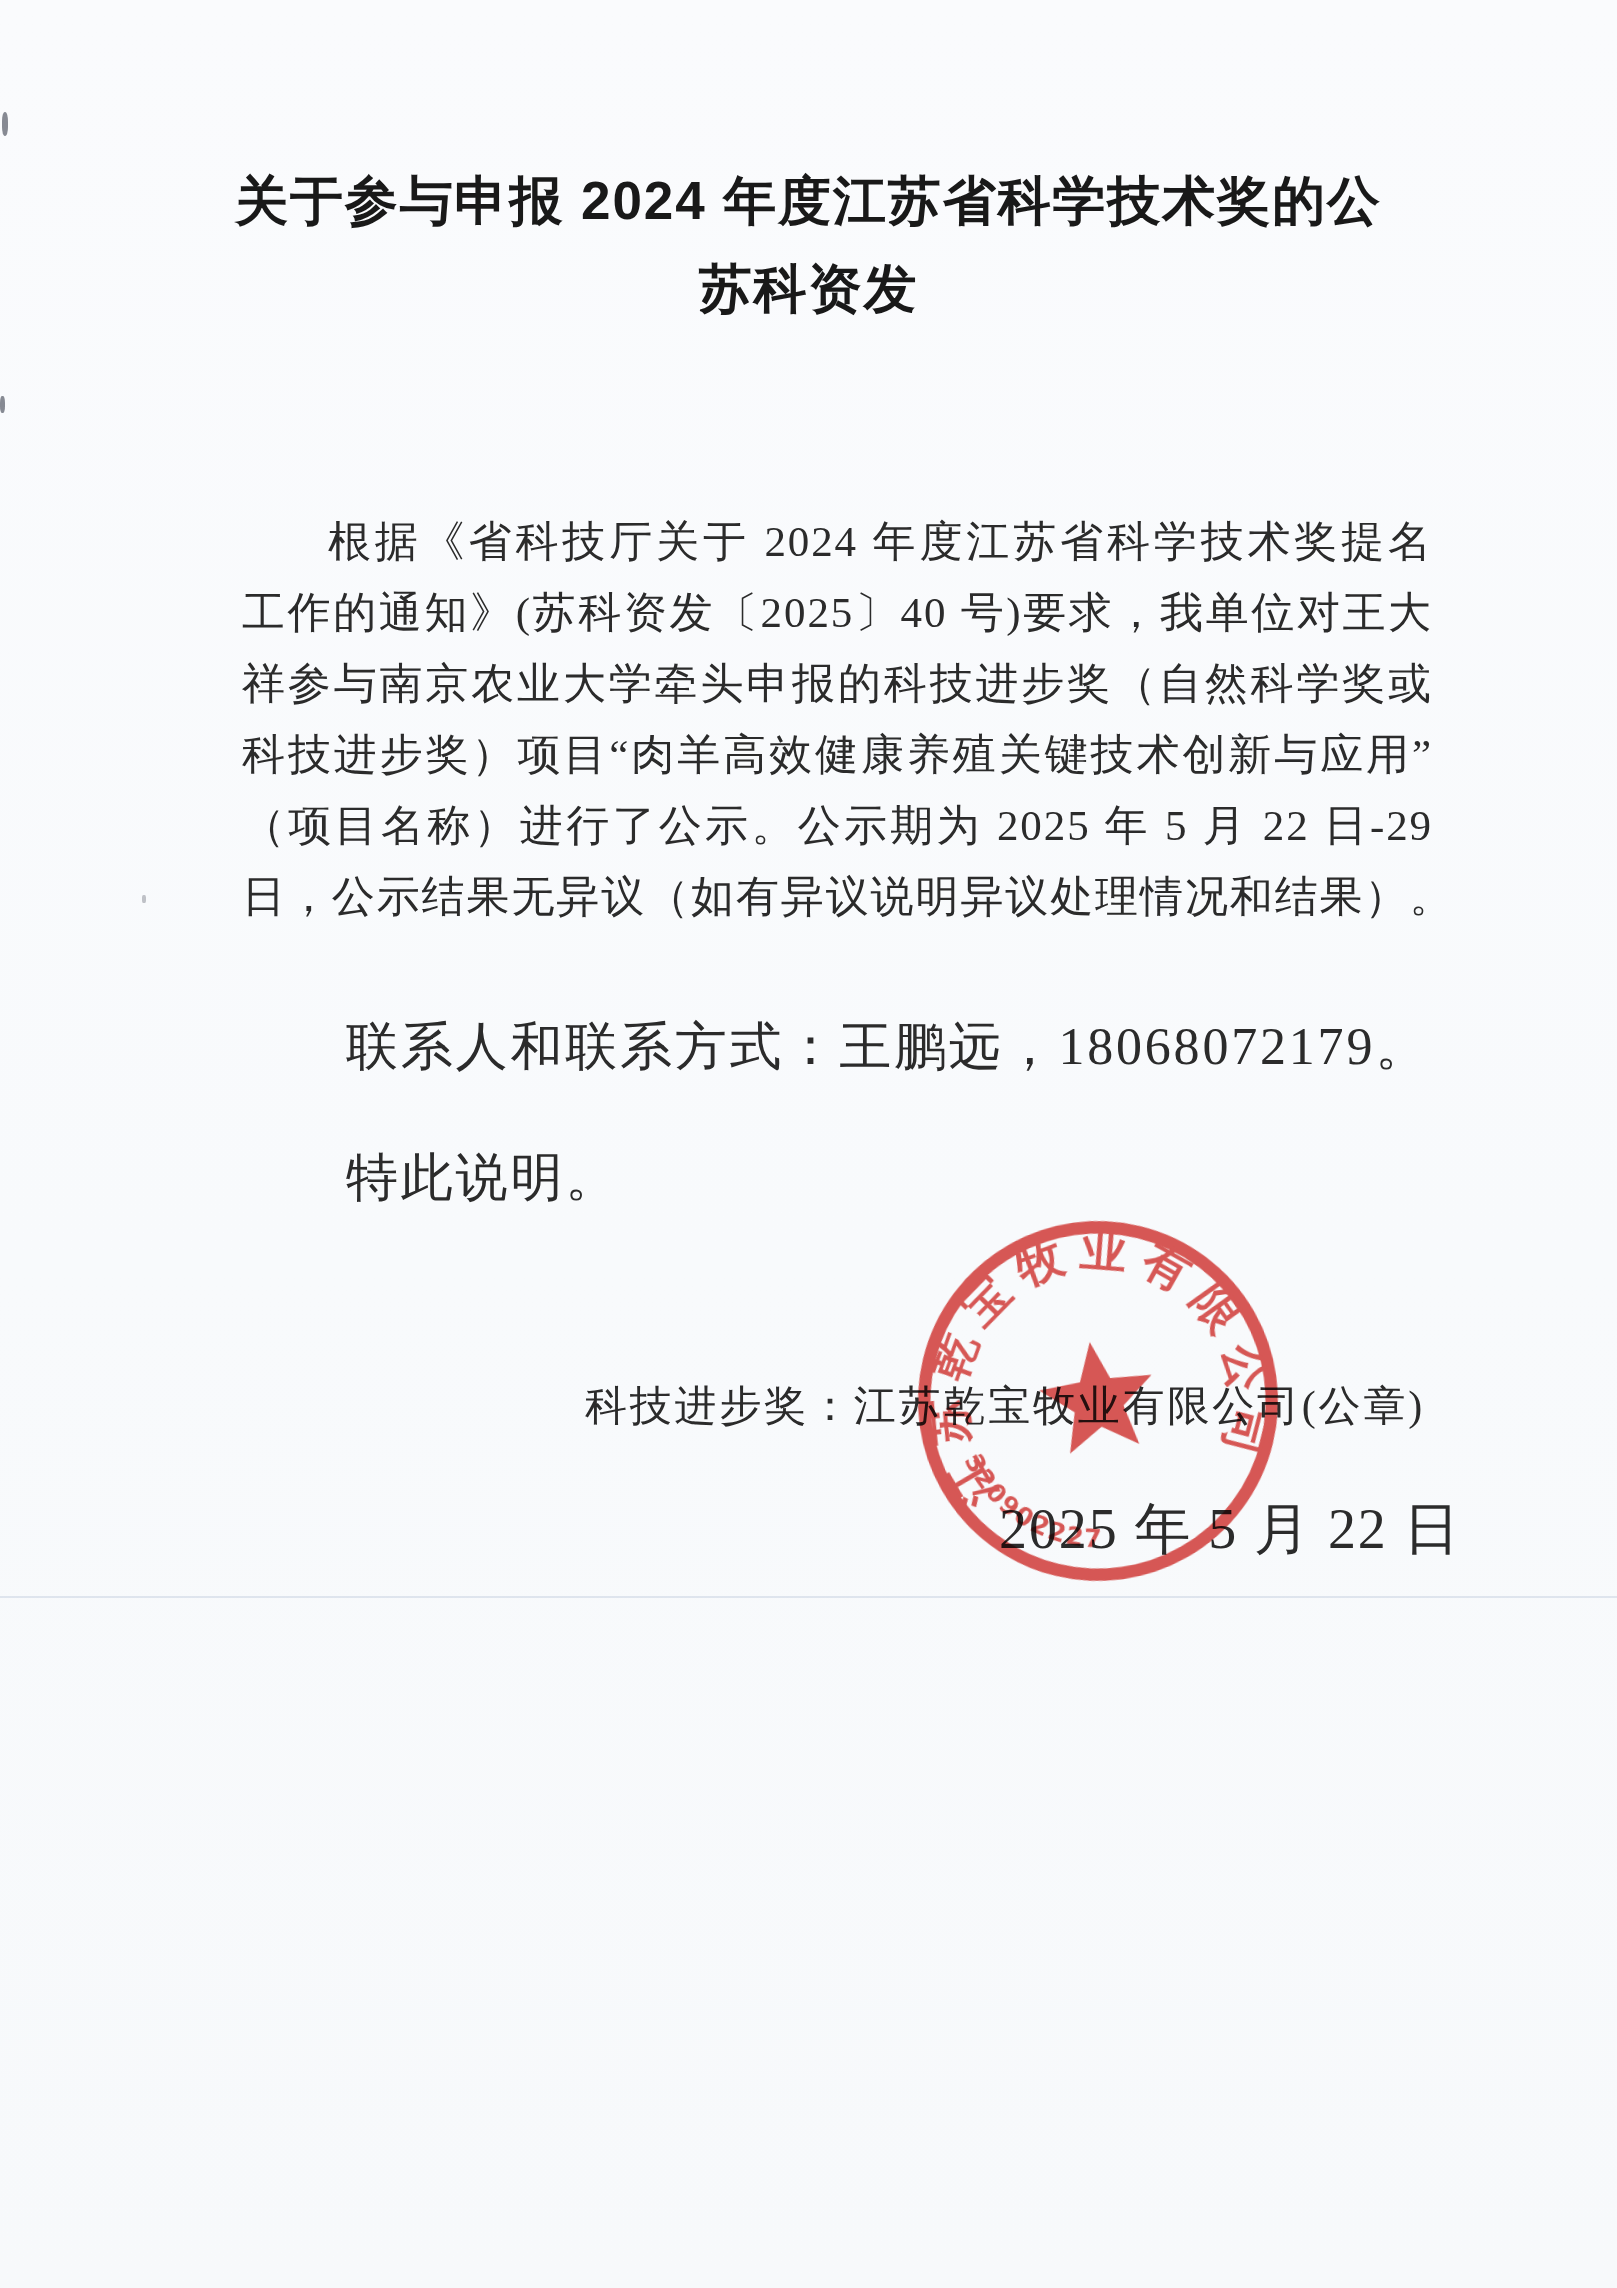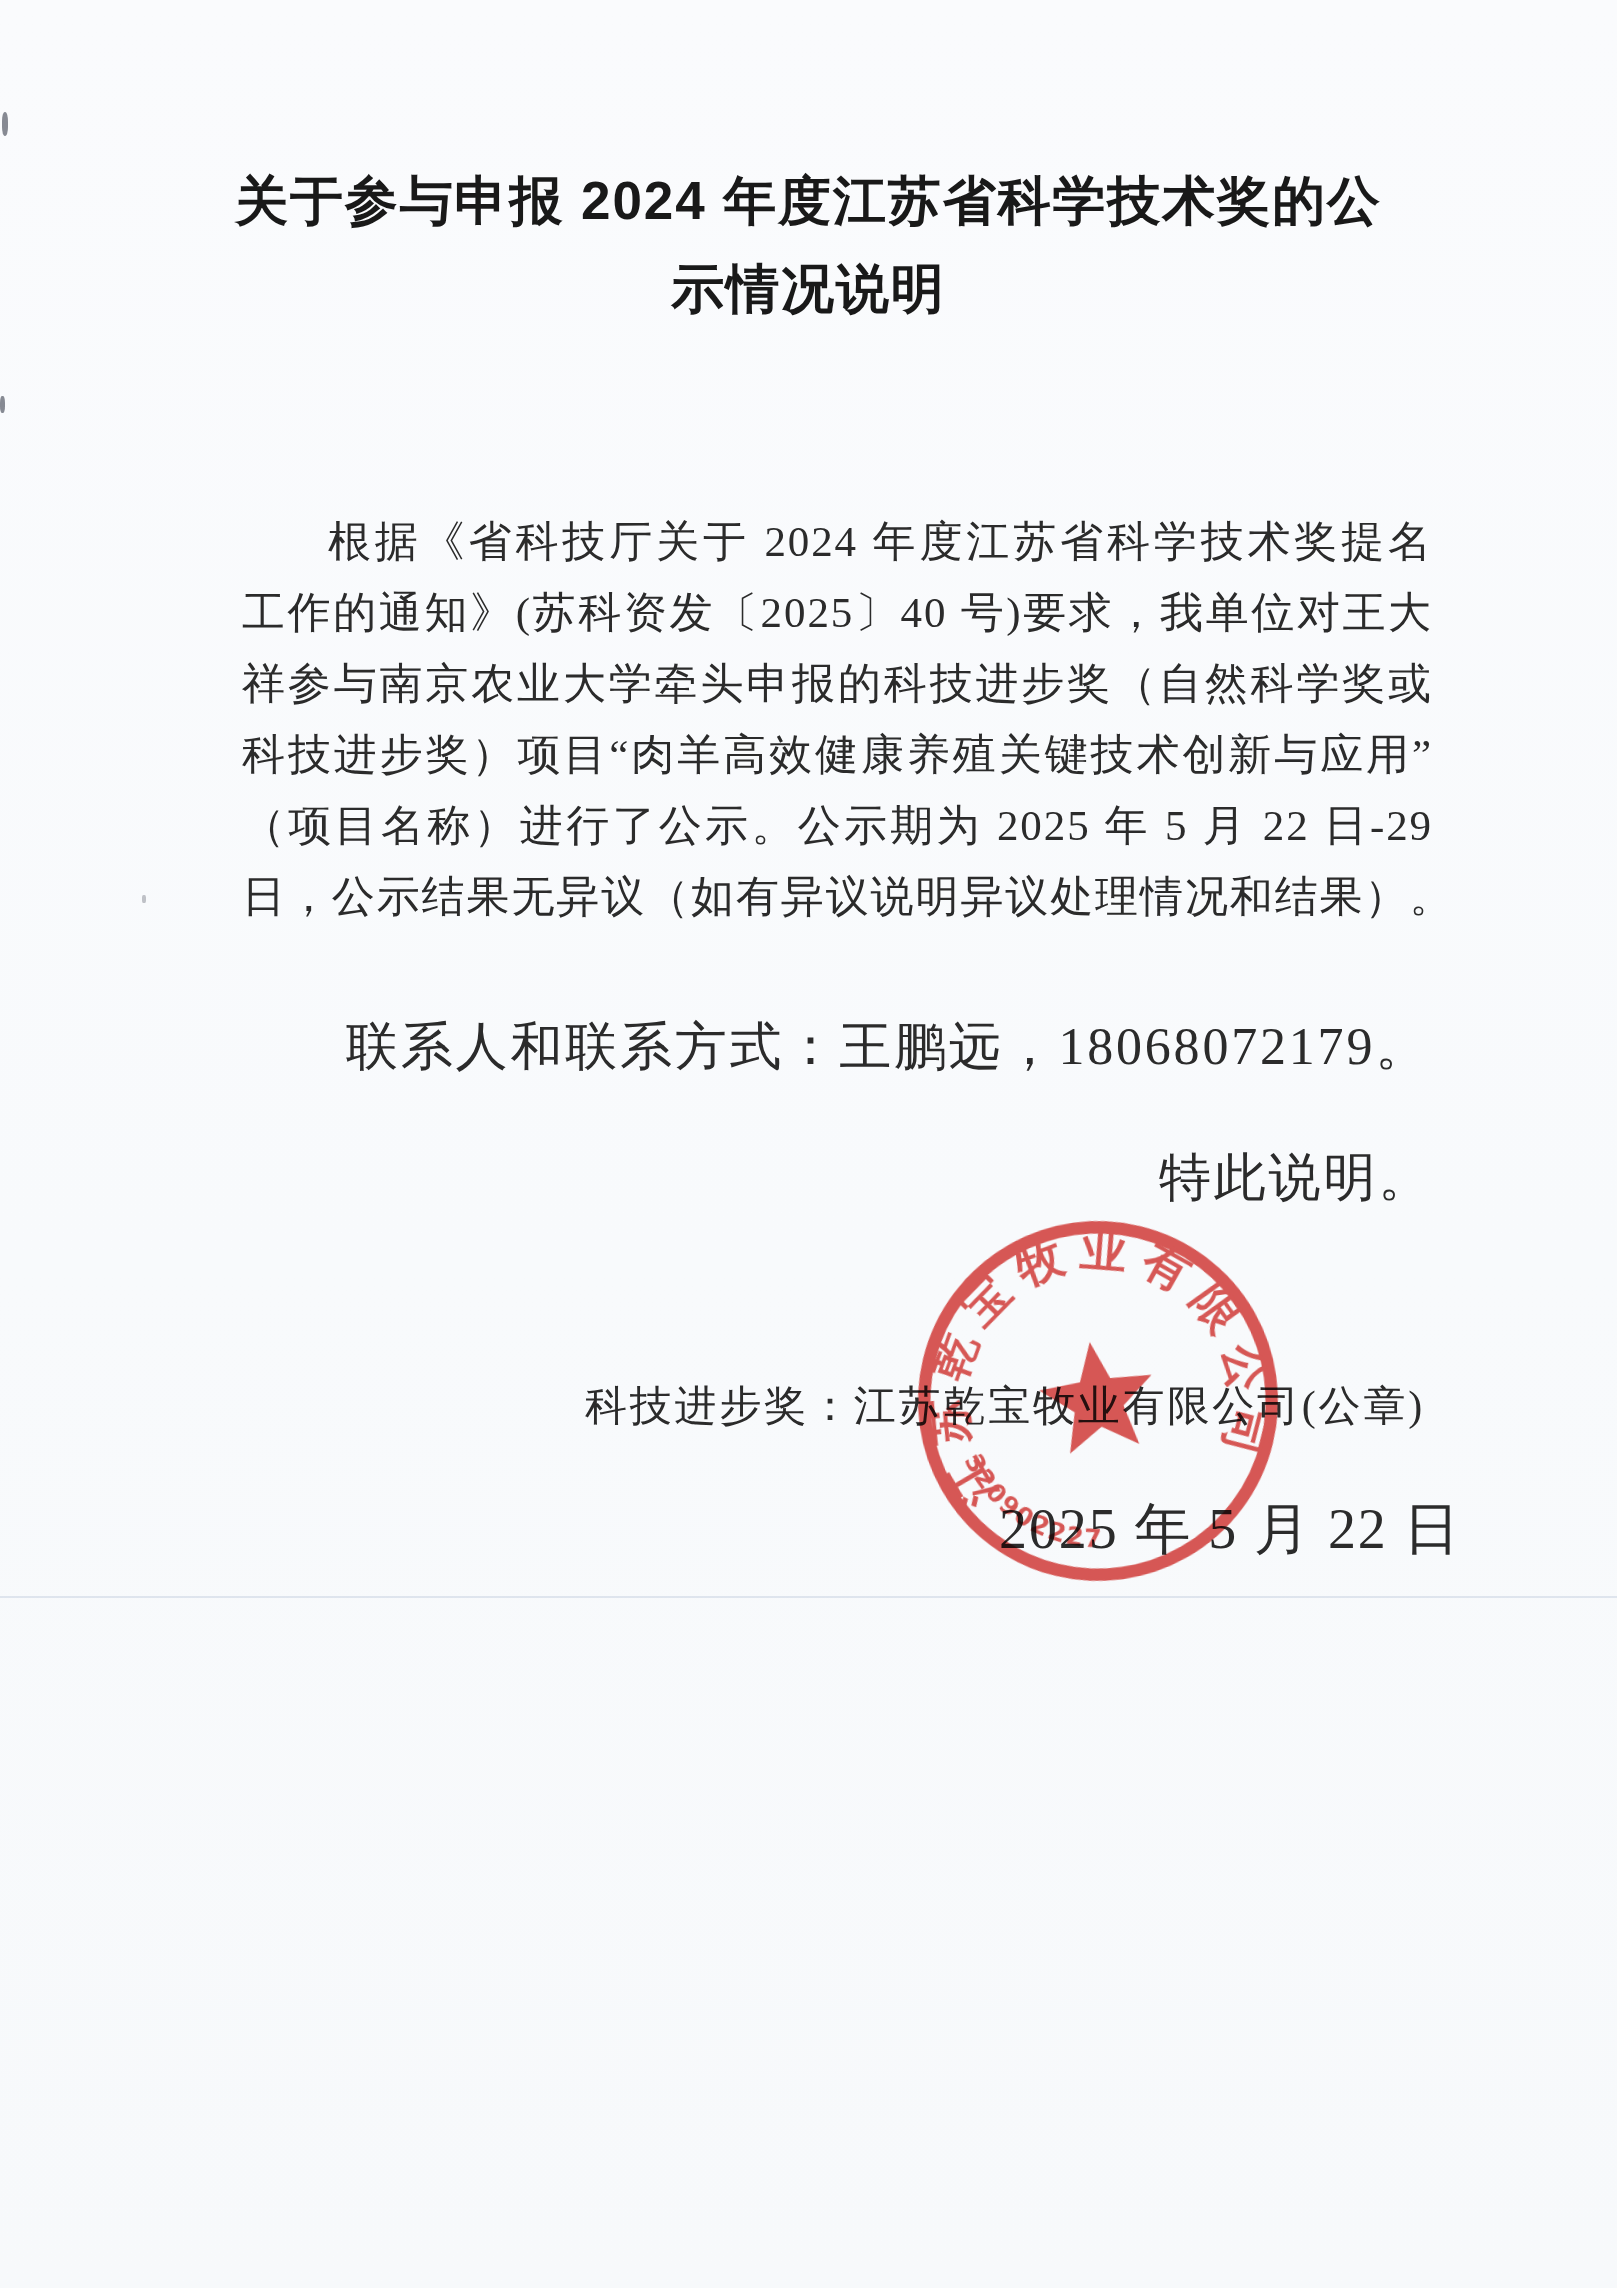--- a/index.html
+++ b/index.html
@@ -54,21 +54,21 @@
   .contact, .closing {
     position: absolute;
     left: 242px;
     width: 1191px;
     font-size: 52px;
     letter-spacing: 2.8px;
     color: #2b2b2b;
     text-indent: 2em;
   }
   .contact { top: 1012px; }
-  .closing { top: 1143px; text-align: right; }
+  .closing { top: 1143px; }
   
   .signature {
     position: absolute;
     left: 585px;
     top: 1378px;
     font-size: 42px;
     letter-spacing: 2.8px;
     color: #2b2b2b;
     z-index: 1;
     white-space: nowrap;
@@ -128,21 +128,21 @@
   .speck.s2 { left: 0px;  top: 396px; width: 4.7px; height: 17px; }
   .speck.s3 { left: 142px; top: 895px; width: 3.7px; height: 8.4px; opacity: .5; }
 </style>
 </head>
 <body>
 
 <div class="page">
 
   <h1 class="title">
     <span class="tl">关于参与申报 2024 年度江苏省科学技术奖的公</span>
-    <span class="tl">示情况说明</span>
+    <span class="tl">苏科资发</span>
   </h1>
 
   <div class="bodytext">
     <div class="line indent">根据《省科技厅关于 2024 年度江苏省科学技术奖提名</div>
     <div class="line">工作的通知》(苏科资发〔2025〕40 号)要求，我单位对王大</div>
     <div class="line">祥参与南京农业大学牵头申报的科技进步奖（自然科学奖或</div>
     <div class="line">科技进步奖）项目“肉羊高效健康养殖关键技术创新与应用”</div>
     <div class="line">（项目名称）进行了公示。公示期为 2025 年 5 月 22 日-29</div>
     <div class="line">日，公示结果无异议（如有异议说明异议处理情况和结果）。</div>
   </div>

